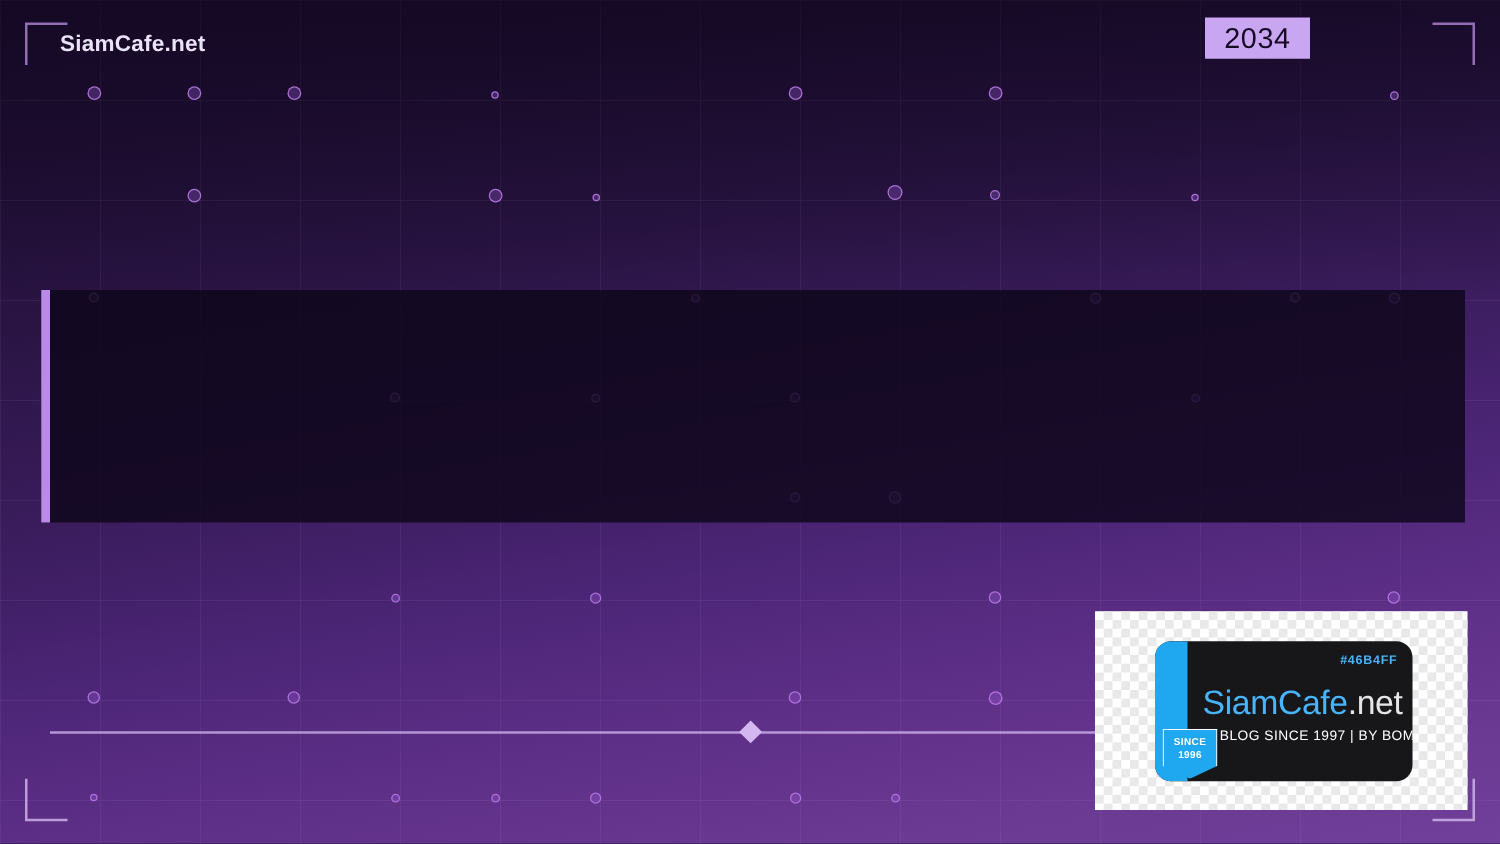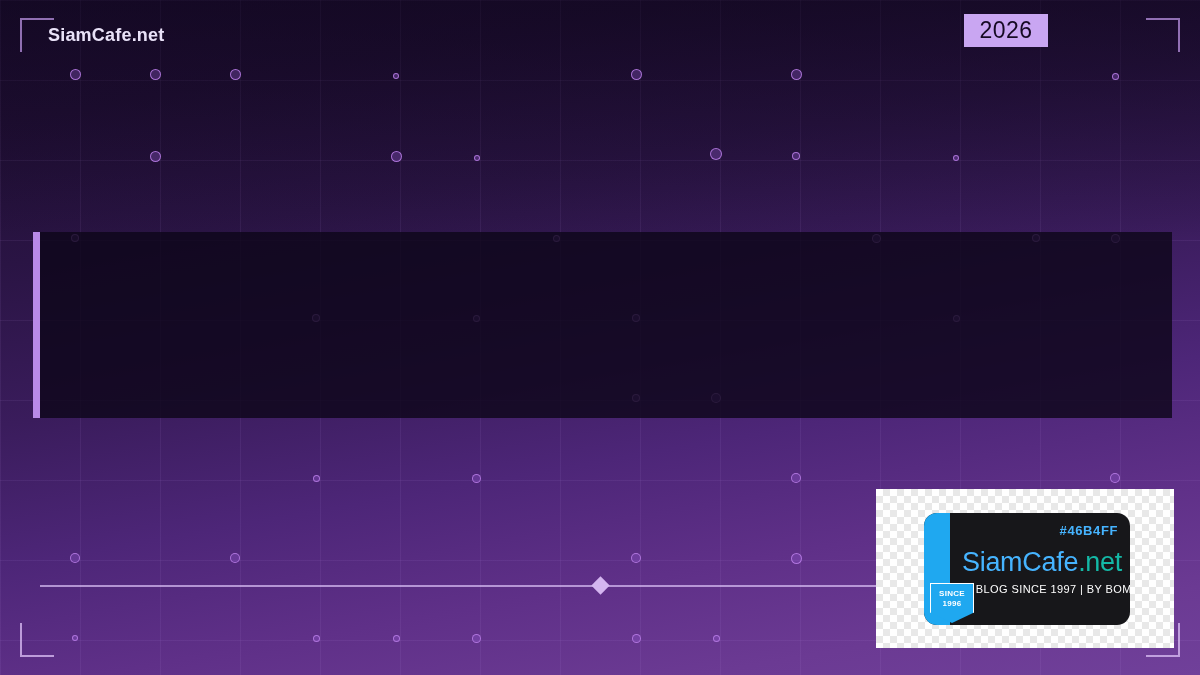--- a/index.html
+++ b/index.html
@@ -150,34 +150,34 @@
   }
   .logo-bluebar {
     position:absolute;
     left:0; top:0;
     width:26px; height:100%;
     background:#1fa8f0;
   }
   .logo-hex {
     position:absolute;
     right:12px; top:10px;
-    font-size:13px;
+    font-size:10px;
     font-weight:bold;
     color:#46b4ff;
     letter-spacing:0.6px;
   }
   .logo-wordmark {
     position:absolute;
     left:38px; top:34px;
     font-size:27px;
     color:#46b4ff;
     letter-spacing:-0.3px;
     white-space:nowrap;
   }
-  .logo-wordmark .tld { color:#14b8a6; }
+  .logo-wordmark .tld { color:#e5e5e5; }
   .logo-tagline {
     position:absolute;
     left:38px; top:70px;
     font-size:11px;
     color:#ffffff;
     letter-spacing:0.4px;
     white-space:nowrap;
   }
   
   .logo-shield {
@@ -245,21 +245,21 @@
       <div class="dot sm" style="left: 712.5px; top: 634.5px; width: 7px; height: 7px;"></div>
     </div>
 
   <div class="bracket tl"></div>
   <div class="bracket tr"></div>
   <div class="bracket bl"></div>
   <div class="bracket br"></div>
 
   <div class="brand">SiamCafe.net</div>
 
-  <div class="year-badge">2026</div>
+  <div class="year-badge">2034</div>
 
   <div class="title-panel"></div>
 
   <div class="footer-rule"></div>
   <div class="footer-diamond"></div>
 
 
   <div class="logo-card">
     <div class="logo-inner">
       <div class="logo-bluebar"></div>

